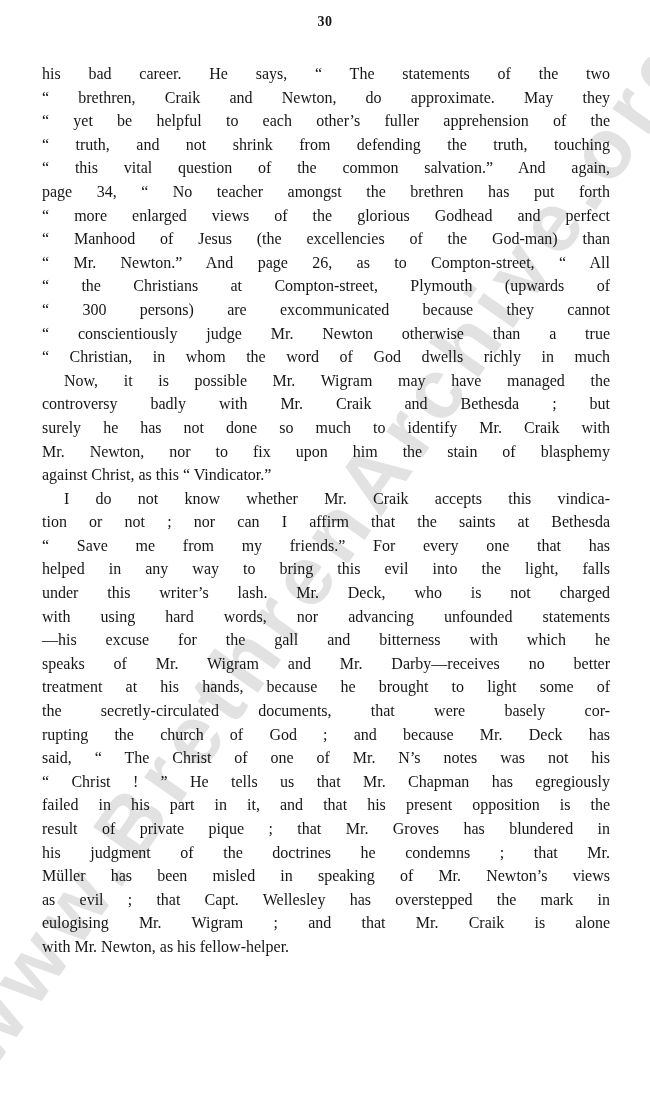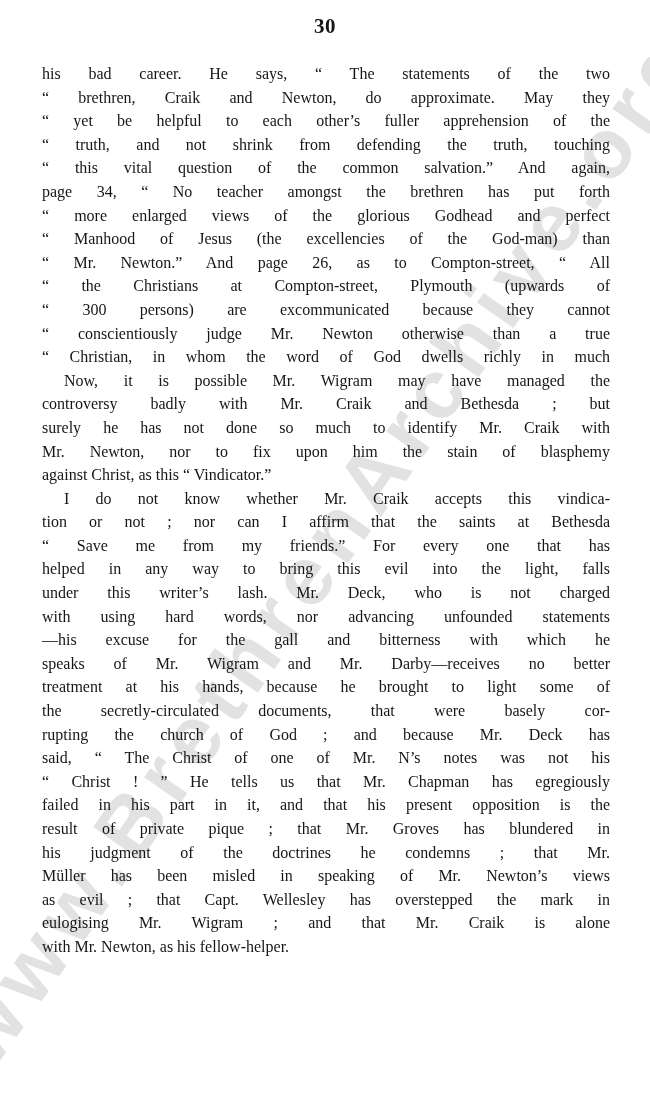--- a/index.html
+++ b/index.html
@@ -18,21 +18,21 @@
   .page {
     position: absolute;
     inset: 0;
   }
   .page-number {
     position: absolute;
     top: 14px;
     left: 0;
     right: 0;
     text-align: center;
-    font-size: 21px;
+    font-size: 14px;
     font-weight: bold;
     letter-spacing: 0.5px;
     z-index: 2;
   }
   .watermark {
     position: absolute;
     left: 50%;
     top: 50%;
     transform: translate(-50%, -50%) rotate(-55deg);
     font-family: "Liberation Sans", sans-serif;

